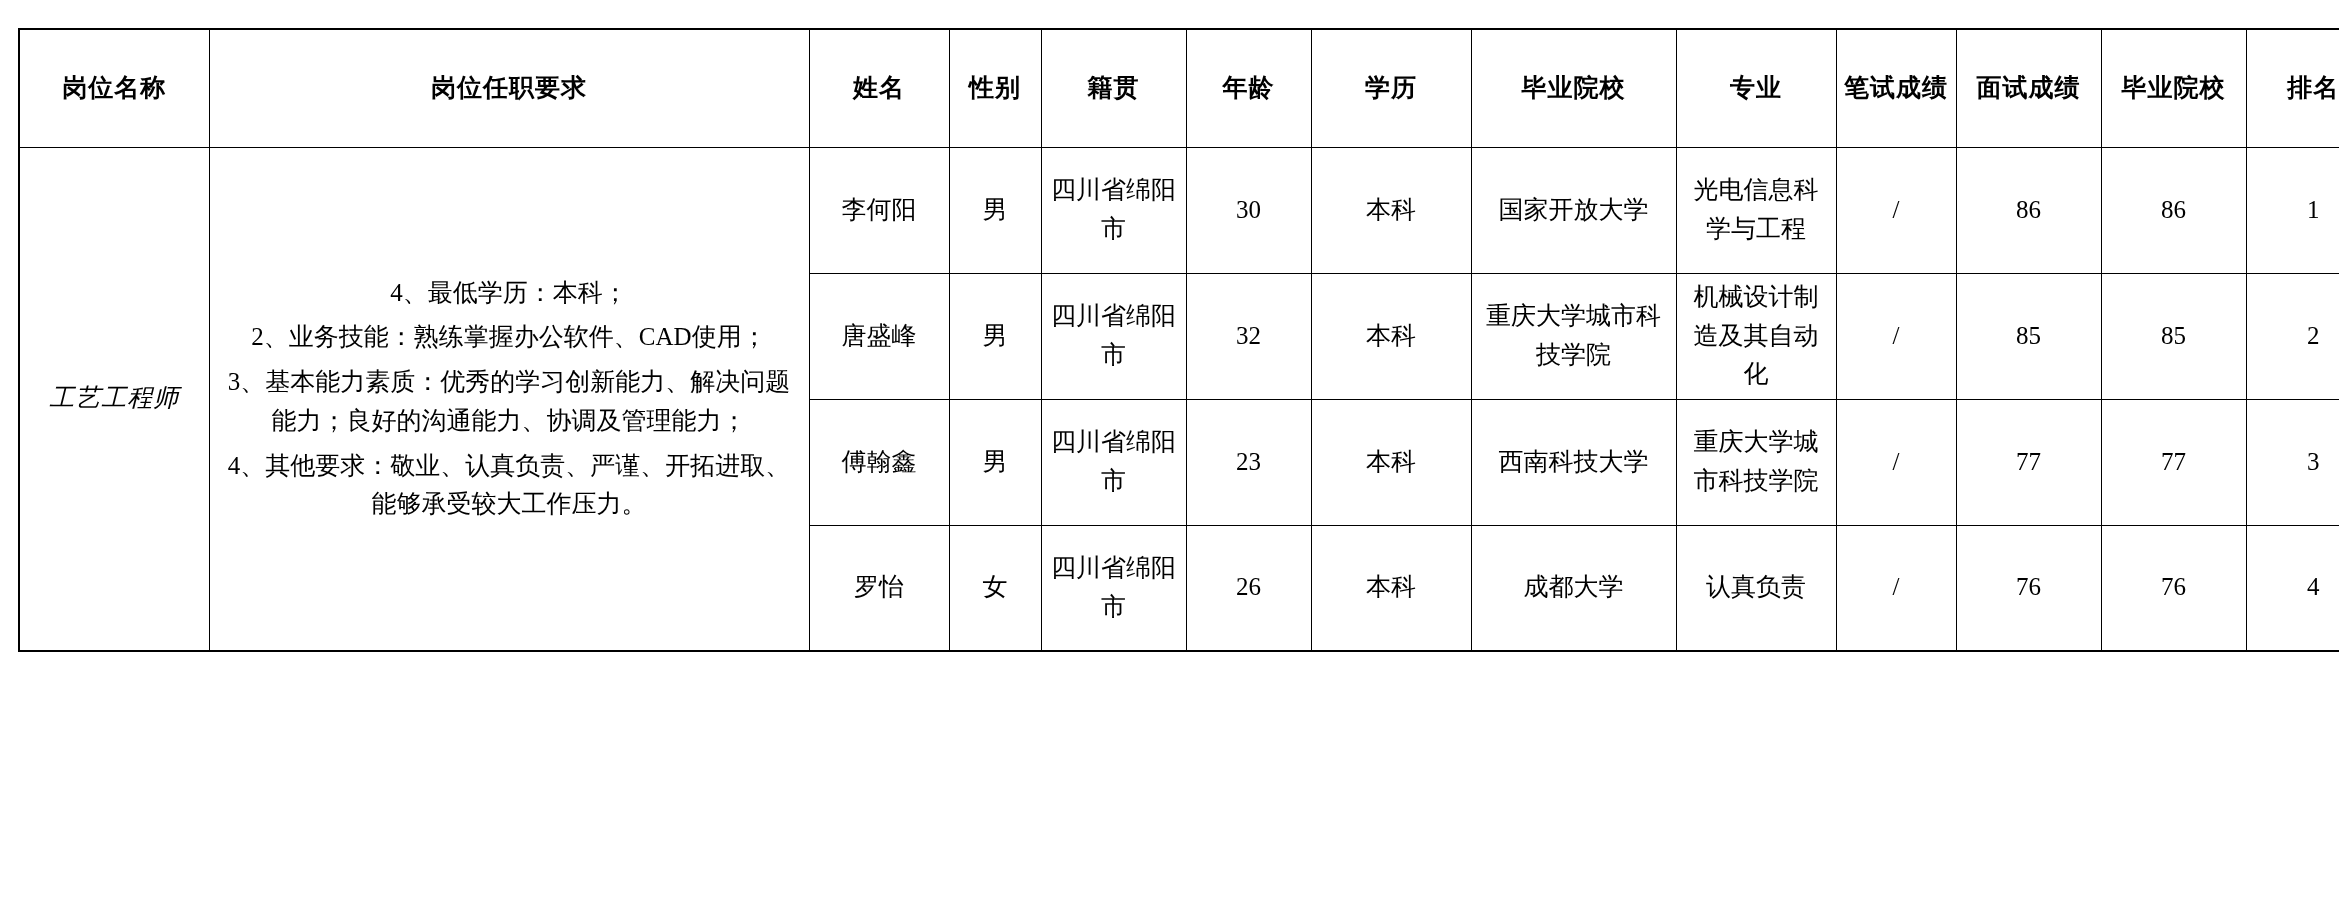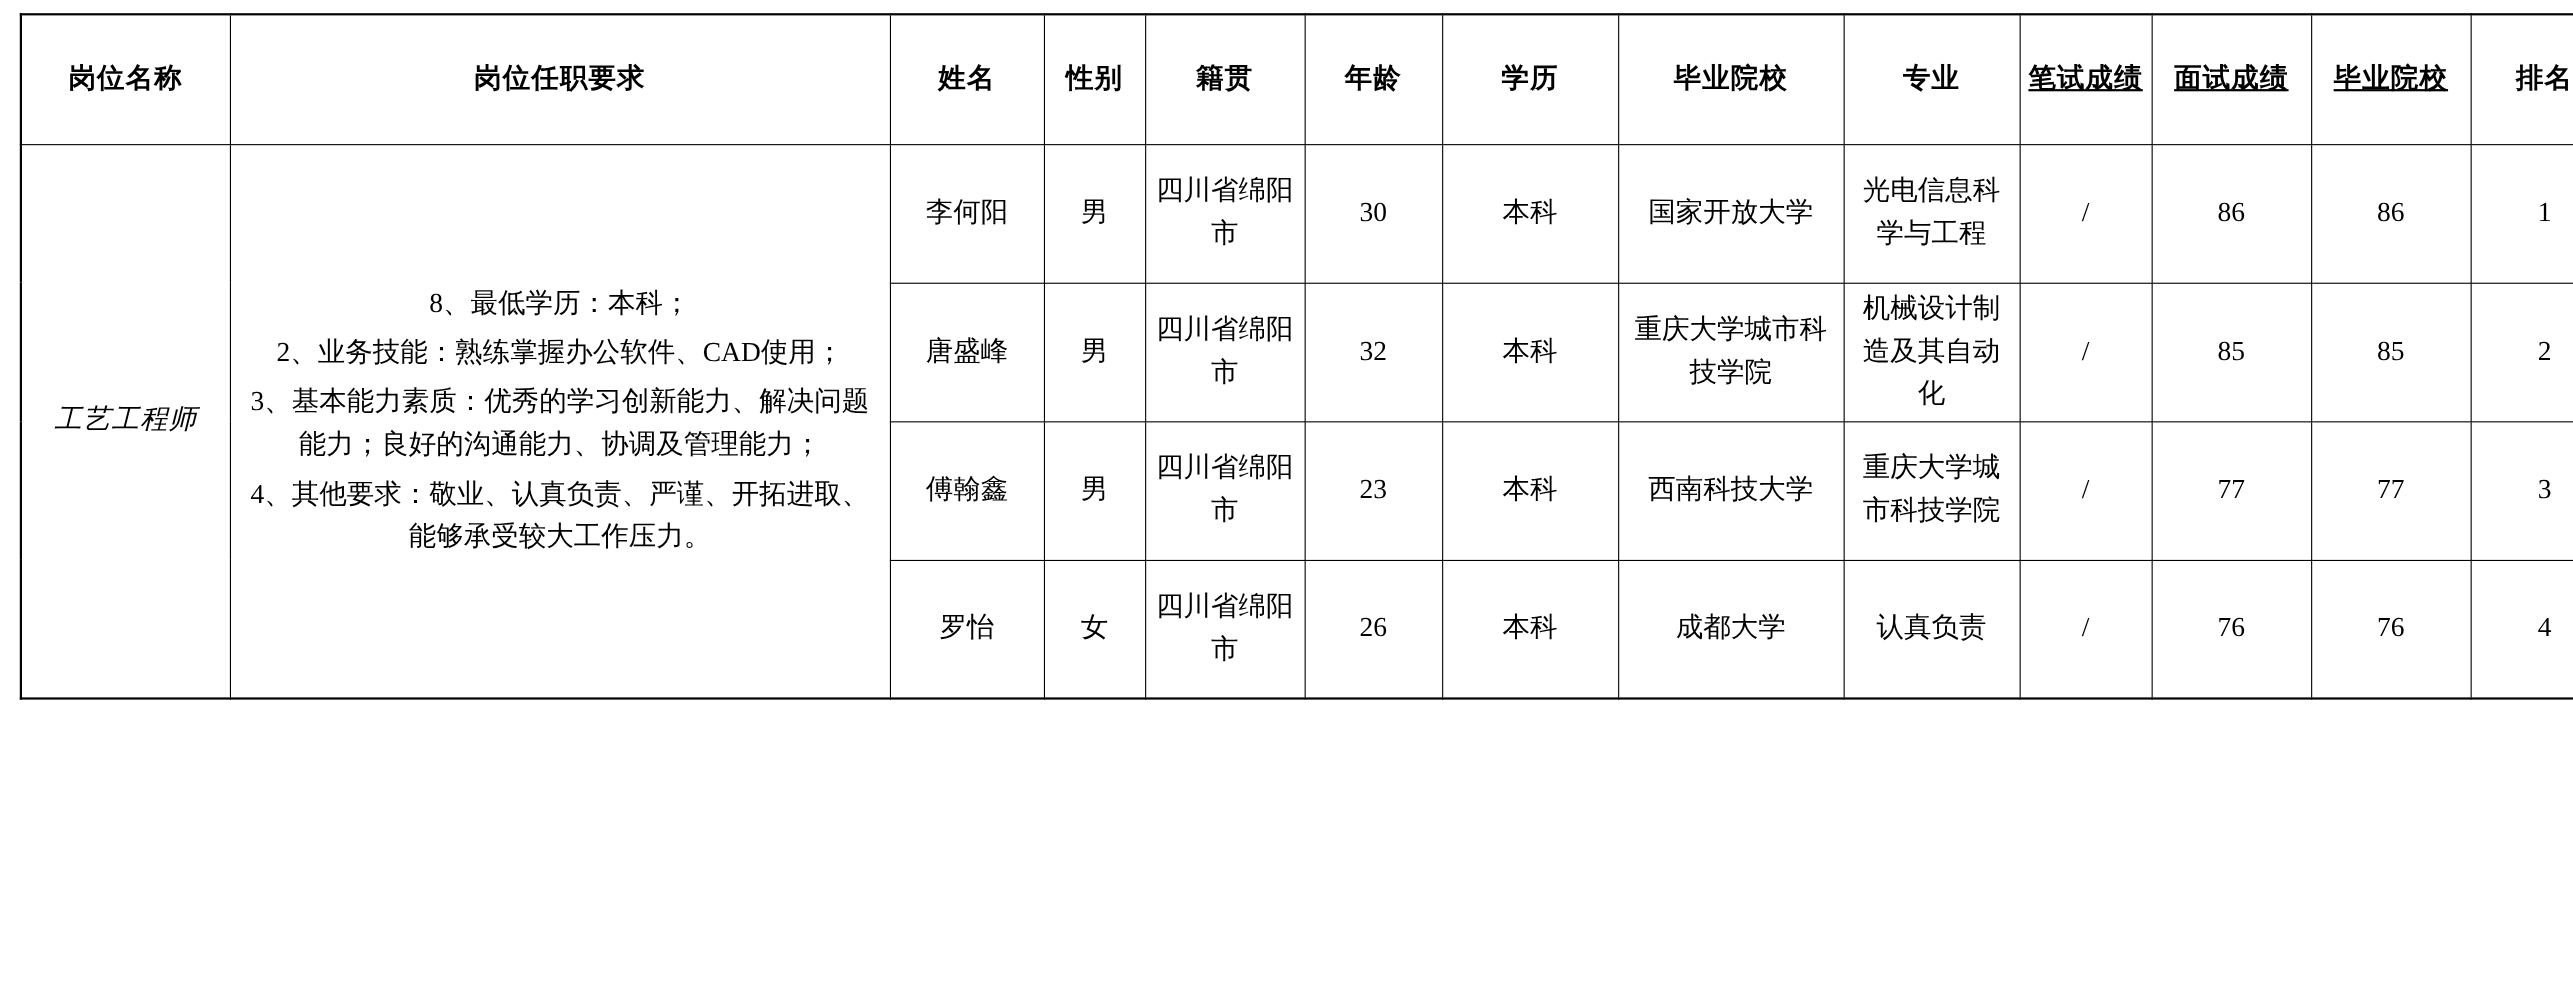--- a/index.html
+++ b/index.html
@@ -8,21 +8,21 @@
     background: #ffffff;
   }
   body {
     width: 2339px;
     height: 900px;
     font-family: "Liberation Serif", "DejaVu Serif", serif;
     color: #000000;
     overflow: hidden;
   }
   .sheet {
-    padding: 12px 18px 0 18px;
+    padding: 28px 18px 0 18px;
     box-sizing: border-box;
   }
   table.recruit {
     border-collapse: collapse;
     table-layout: fixed;
     width: 2303px;
     border: 2px solid #000;
   }
   table.recruit th,
   table.recruit td {
@@ -35,21 +35,20 @@
     box-sizing: border-box;
   }
   thead th {
     height: 118px;
     font-weight: bold;
     font-size: 26px;
     letter-spacing: 1px;
   }
   thead th.two-line {
     line-height: 1.35;
-    text-decoration: underline;
   }
   .col-post      { width: 190px; }
   .col-req       { width: 600px; }
   .col-name      { width: 140px; }
   .col-gender    { width: 92px; }
   .col-native    { width: 145px; }
   .col-age       { width: 125px; }
   .col-edu       { width: 160px; }
   .col-school    { width: 205px; }
   .col-major     { width: 160px; }
@@ -113,21 +112,21 @@
         <th class="two-line">笔试成绩</th>
         <th class="two-line">面试成绩</th>
         <th class="two-line">毕业院校</th>
         <th>排名</th>
       </tr>
     </thead>
     <tbody>
       <tr class="row-cell">
         <td class="post-cell" rowspan="4">工艺工程师</td>
         <td class="req-cell" rowspan="4">
-          <p>8、最低学历：本科；</p>
+          <p>4、最低学历：本科；</p>
           <p>2、业务技能：熟练掌握办公软件、CAD使用；</p>
           <p>3、基本能力素质：优秀的学习创新能力、解决问题能力；良好的沟通能力、协调及管理能力；</p>
           <p>4、其他要求：敬业、认真负责、严谨、开拓进取、能够承受较大工作压力。</p>
         </td>
         <td>李何阳</td>
         <td>男</td>
         <td class="nowrap-2">四川省绵阳市</td>
         <td>30</td>
         <td>本科</td>
         <td class="nowrap-2">国家开放大学</td>

